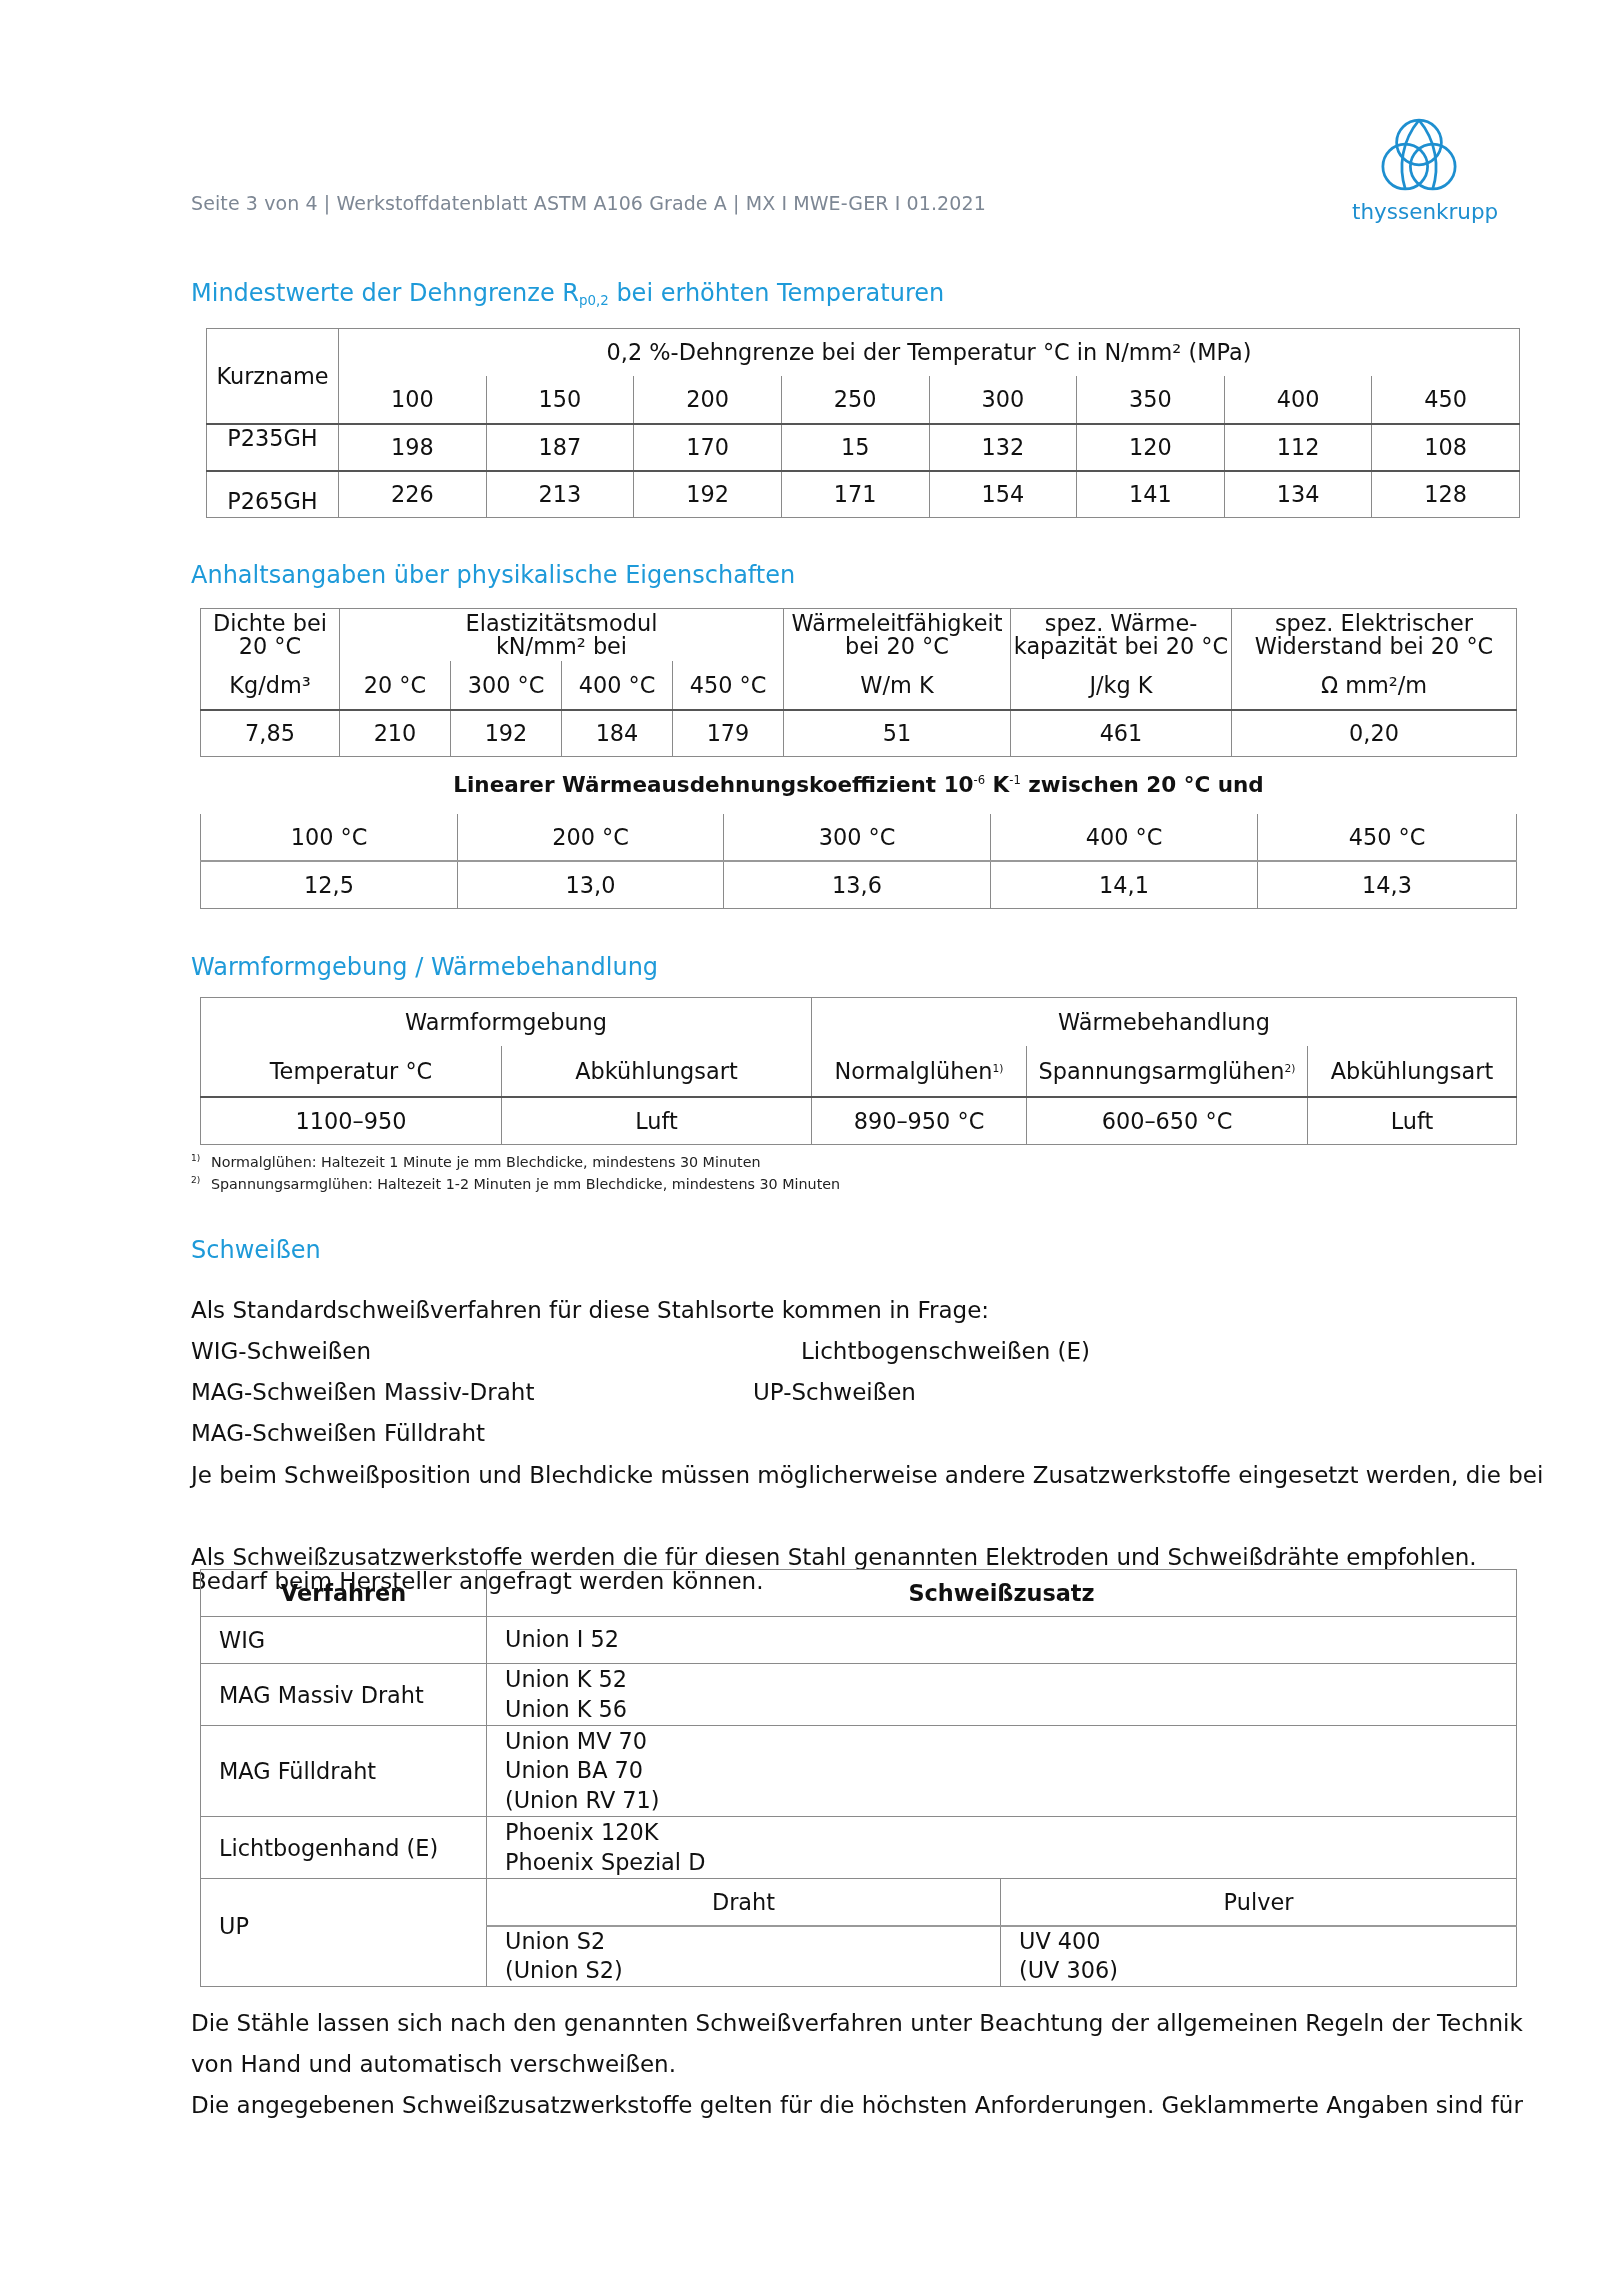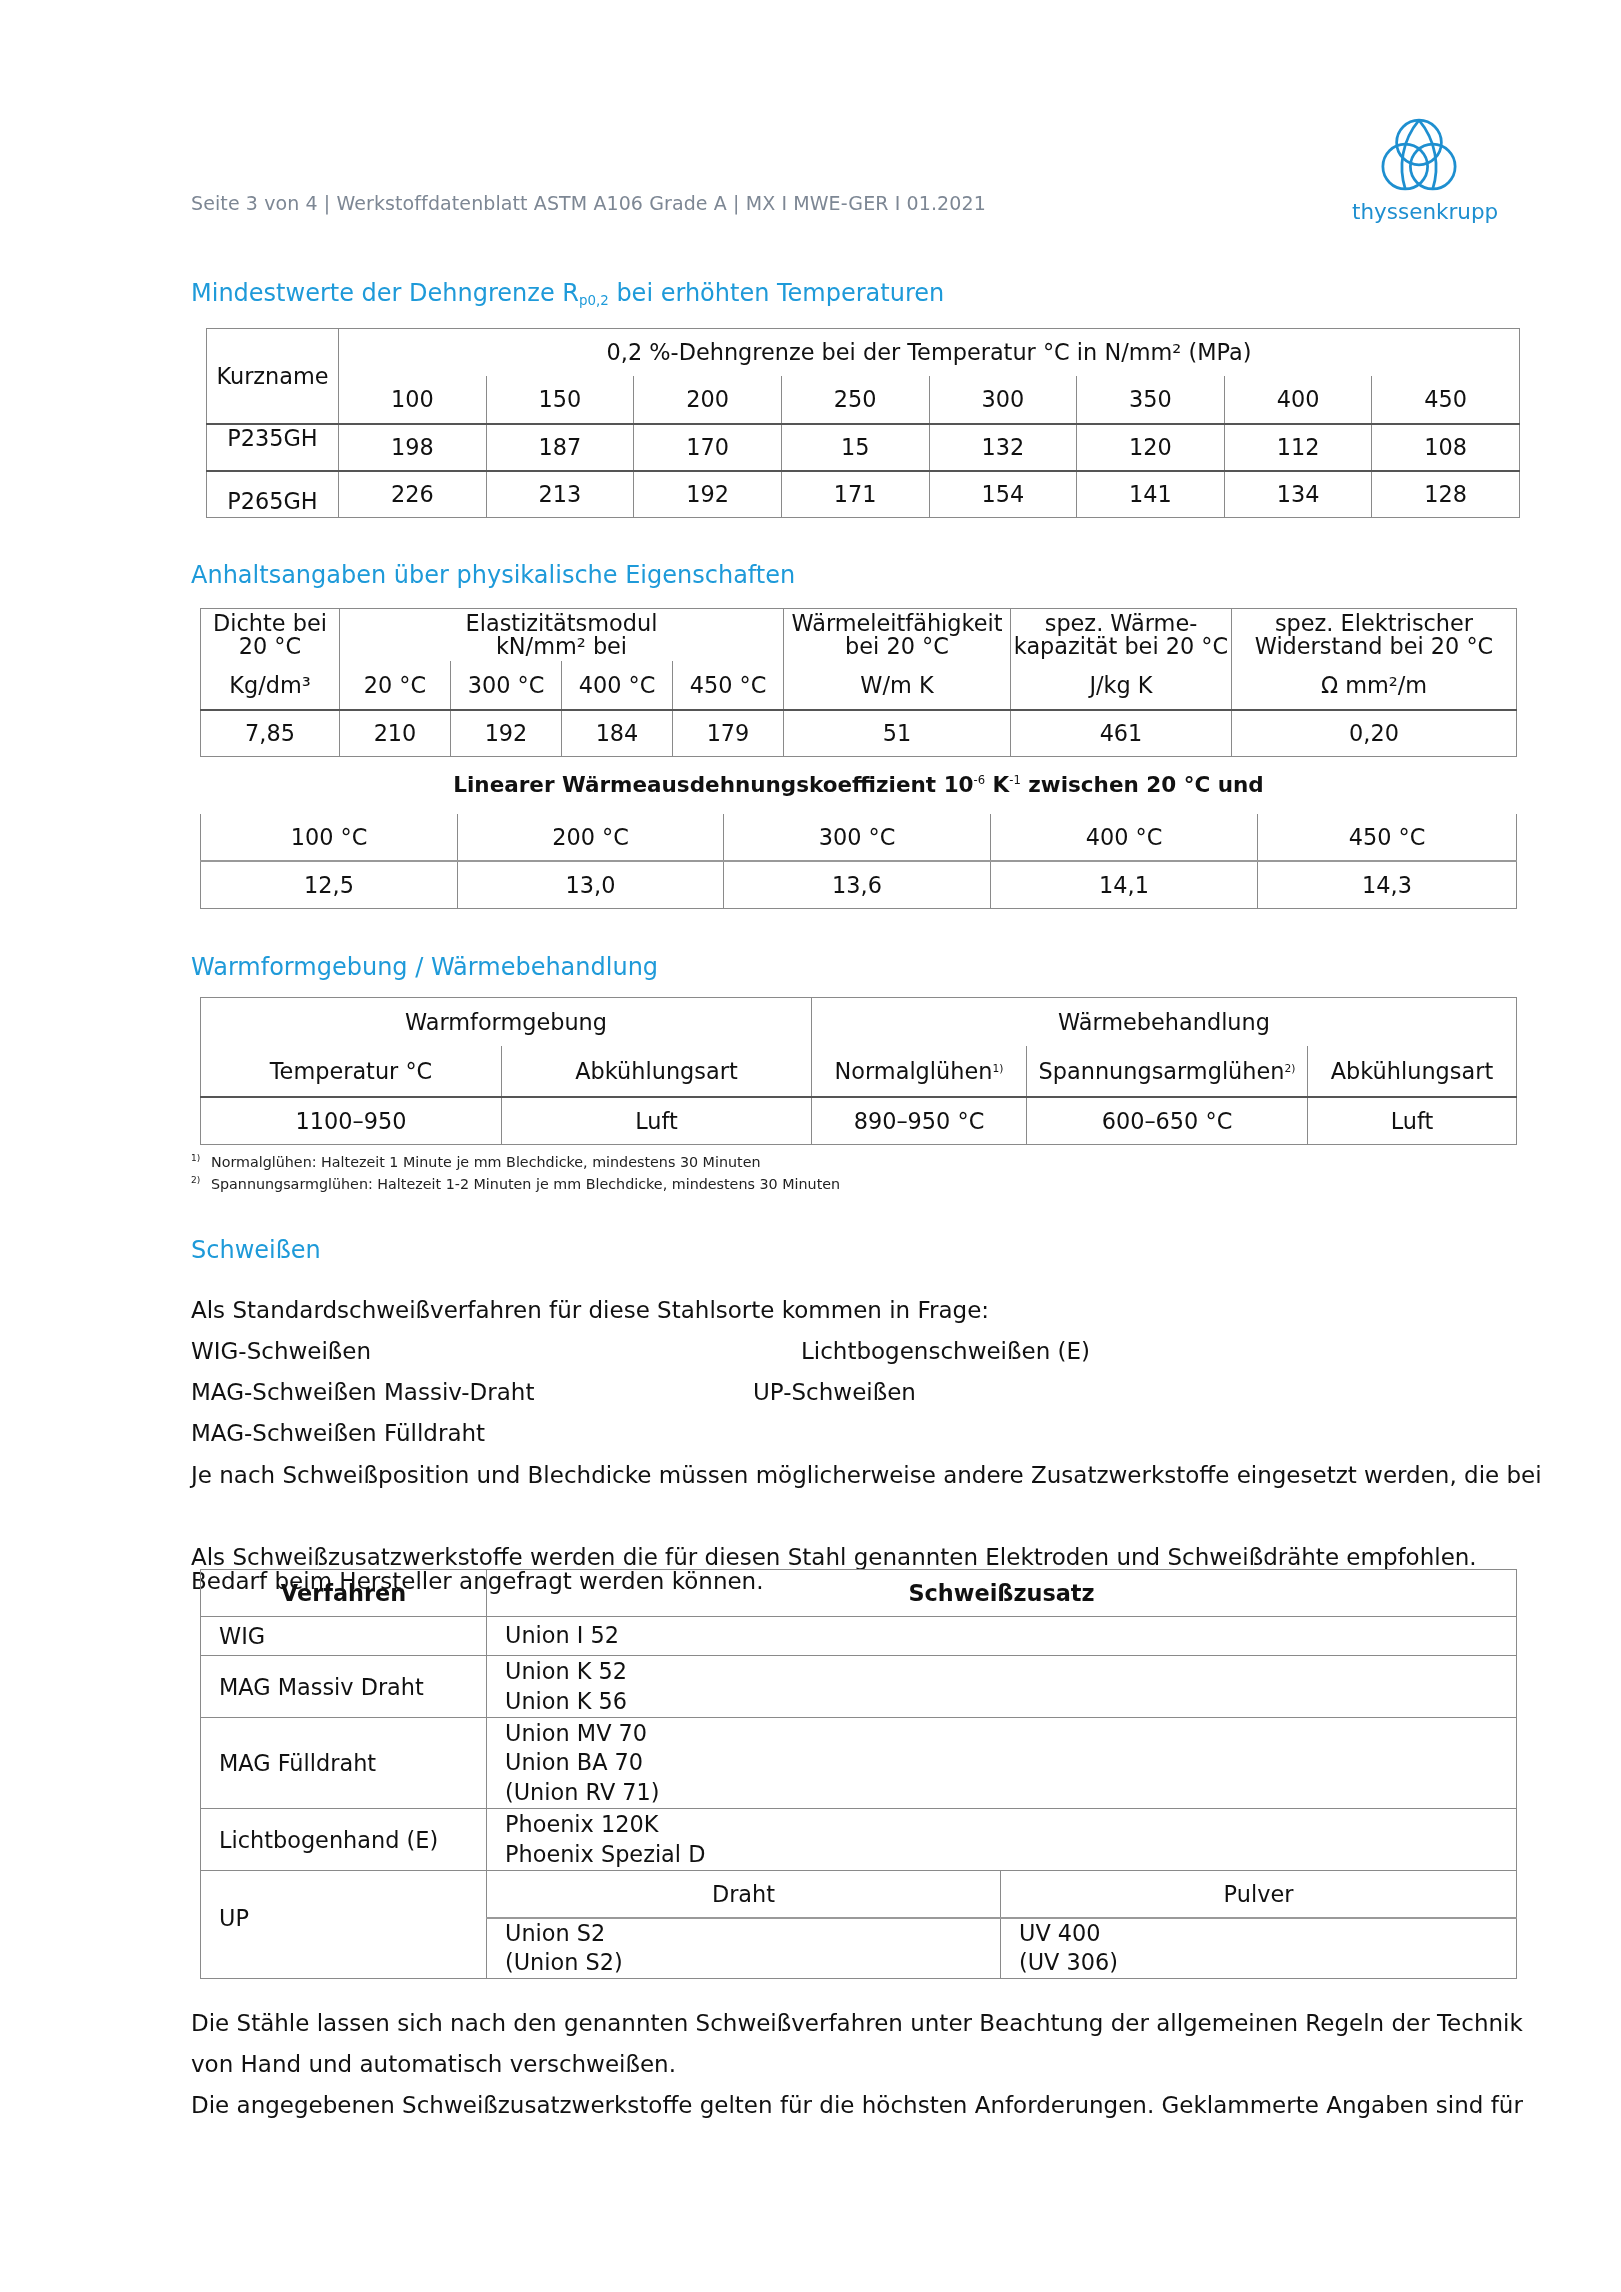--- a/index.html
+++ b/index.html
@@ -224,36 +224,36 @@
 <div class="abs fn" style="top:1175px;"><sup>2)</sup><span>Spannungsarmglühen: Haltezeit 1-2 Minuten je mm Blechdicke, mindestens 30 Minuten</span></div>
 
 <div class="abs h2" style="top:1236px;">Schweißen</div>
 
 <div class="abs p" style="top:1297px;">Als Standardschweißverfahren für diese Stahlsorte kommen in Frage:</div>
 <div class="abs p" style="top:1338px;">WIG-Schweißen</div>
 <div class="abs p" style="top:1338px;left:753px;margin-left:48px;">Lichtbogenschweißen (E)</div>
 <div class="abs p" style="top:1379px;">MAG-Schweißen Massiv-Draht</div>
 <div class="abs p" style="top:1379px;left:753px;">UP-Schweißen</div>
 <div class="abs p" style="top:1420px;">MAG-Schweißen Fülldraht</div>
-<div class="abs p" style="top:1462px;">Je nach Schweißposition und Blechdicke müssen möglicherweise andere Zusatzwerkstoffe eingesetzt werden, die bei</div>
+<div class="abs p" style="top:1462px;">Je beim Schweißposition und Blechdicke müssen möglicherweise andere Zusatzwerkstoffe eingesetzt werden, die bei</div>
 <div class="abs p" style="top:1568px;">Bedarf beim Hersteller angefragt werden können.</div>
 <div class="abs p" style="top:1544px;">Als Schweißzusatzwerkstoffe werden die für diesen Stahl genannten Elektroden und Schweißdrähte empfohlen.</div>
 
 <table class="t5">
   <colgroup>
       <col style="width:286px">
       <col style="width:514px">
       <col>
     </colgroup>
   <tbody>
       <tr style="height:47px">
     <td style="font-weight:bold">Verfahren</td>
     <td colspan="2" style="font-weight:bold">Schweißzusatz</td>
   </tr>
-  <tr style="height:39px">
+  <tr style="height:47px">
     <td class="l">WIG</td>
     <td class="l" colspan="2">
           <div>Union I 52</div>
         </td>
   </tr>
   <tr style="height:62px">
     <td class="l">MAG Massiv Draht</td>
     <td class="l" colspan="2">
           <div>Union K 52</div>
           <div>Union K 56</div>

